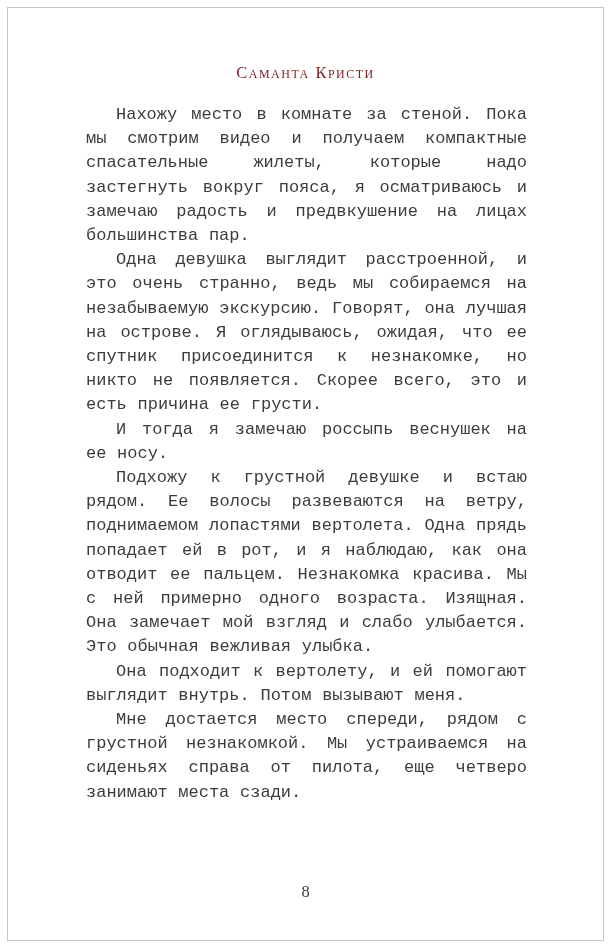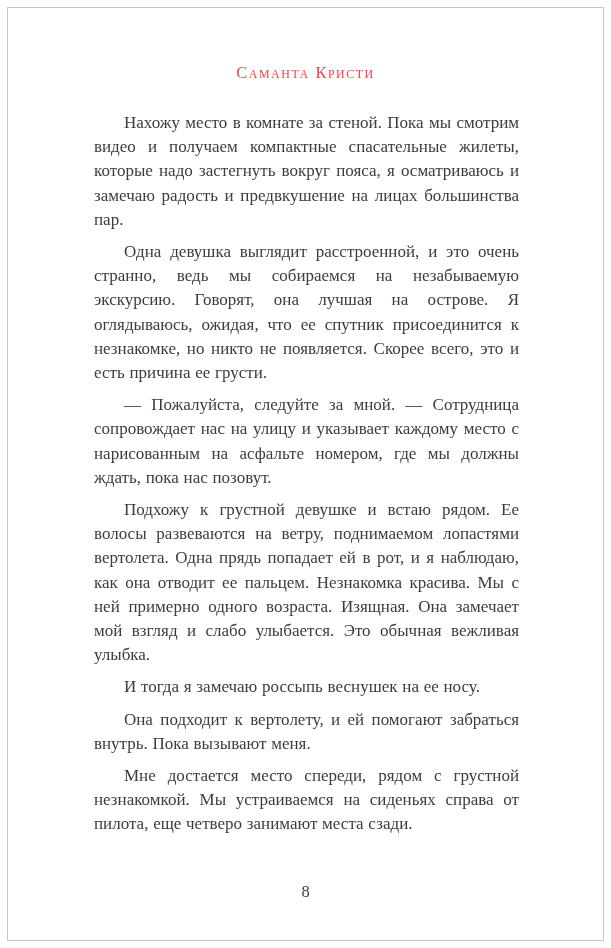--- a/index.html
+++ b/index.html
@@ -33,39 +33,40 @@
   }
   .running-head {
     position: absolute;
     top: 55px;
     left: 0;
     right: 0;
     text-align: center;
     font-variant: small-caps;
     letter-spacing: 1.5px;
     font-size: 16.5px;
-    color: #ef4444;
+    color: #7f1d1d;
     white-space: nowrap;
   }
   .body-text {
     position: absolute;
     top: 95px;
     left: 78px;
     right: 76px;
     font-size: 17px;
     line-height: 24.2px;
     text-align: justify;
     hyphens: auto;
     -webkit-hyphens: auto;
     word-spacing: 0.5px;
   }
   .body-text p {
-    margin: 8px;
+    margin: 0;
     padding: 0;
     text-indent: 30px;
+    font-family: Liberation Mono, monospace;
   }
   .page-number {
     position: absolute;
     bottom: 38px;
     left: 0;
     right: 0;
     text-align: center;
     font-size: 16.5px;
     color: #3c3c3c;
   }
@@ -74,23 +75,22 @@
 <body>
 
 <div class="page">
   <div class="frame">
 
     <div class="running-head">Саманта Кристи</div>
 
     <div class="body-text">
       <p>Нахожу место в комнате за стеной. Пока мы смотрим видео и получаем компактные спасательные жилеты, которые надо застегнуть вокруг пояса, я осматриваюсь и замечаю радость и предвкушение на лицах большинства пар.</p>
       <p>Одна девушка выглядит расстроенной, и это очень странно, ведь мы собираемся на незабываемую экскурсию. Говорят, она лучшая на острове. Я оглядываюсь, ожидая, что ее спутник присоединится к незнакомке, но никто не появляется. Скорее всего, это и есть причина ее грусти.</p>
-      <p>— Пожалуйста, следуйте за мной. — Сотрудница сопровождает нас на улицу и указывает каждому место с нарисованным на асфальте номером, где мы должны ждать, пока нас позовут.</p>
+      <p>И тогда я замечаю россыпь веснушек на ее носу.</p>
       <p>Подхожу к грустной девушке и встаю рядом. Ее волосы развеваются на ветру, поднимаемом лопастями вертолета. Одна прядь попадает ей в рот, и я наблюдаю, как она отводит ее пальцем. Незнакомка красива. Мы с ней примерно одного возраста. Изящная. Она замечает мой взгляд и слабо улыбается. Это обычная вежливая улыбка.</p>
-      <p>И тогда я замечаю россыпь веснушек на ее носу.</p>
-      <p>Она подходит к вертолету, и ей помогают забраться внутрь. Пока вызывают меня.</p>
+      <p>Она подходит к вертолету, и ей помогают выглядит внутрь. Потом вызывают меня.</p>
       <p>Мне достается место спереди, рядом с грустной незнакомкой. Мы устраиваемся на сиденьях справа от пилота, еще четверо занимают места сзади.</p>
     </div>
 
     <div class="page-number">8</div>
 
   </div>
 </div>
 
 </body></html>

